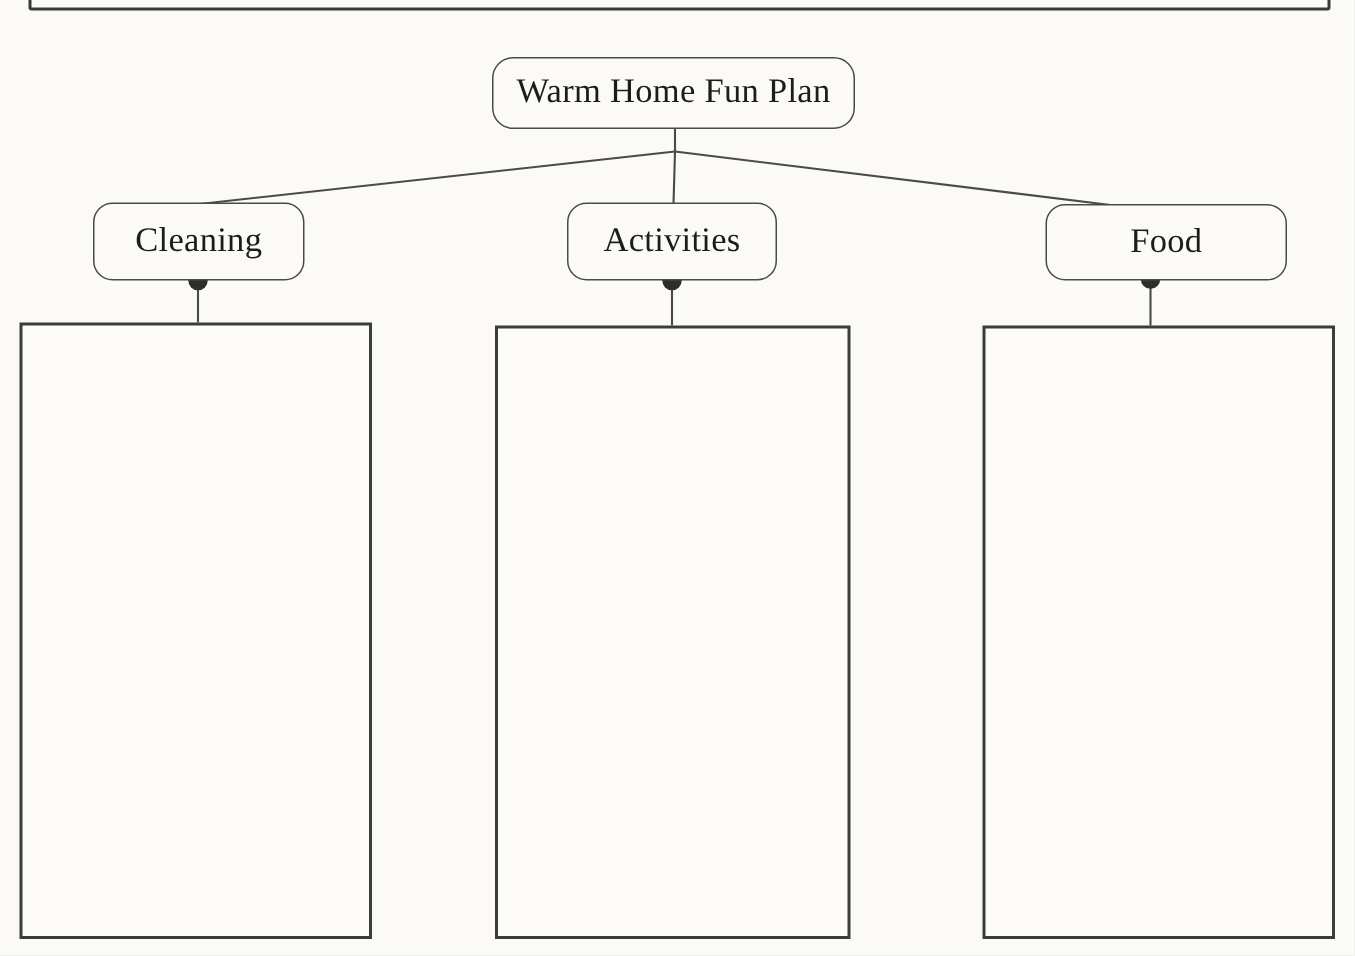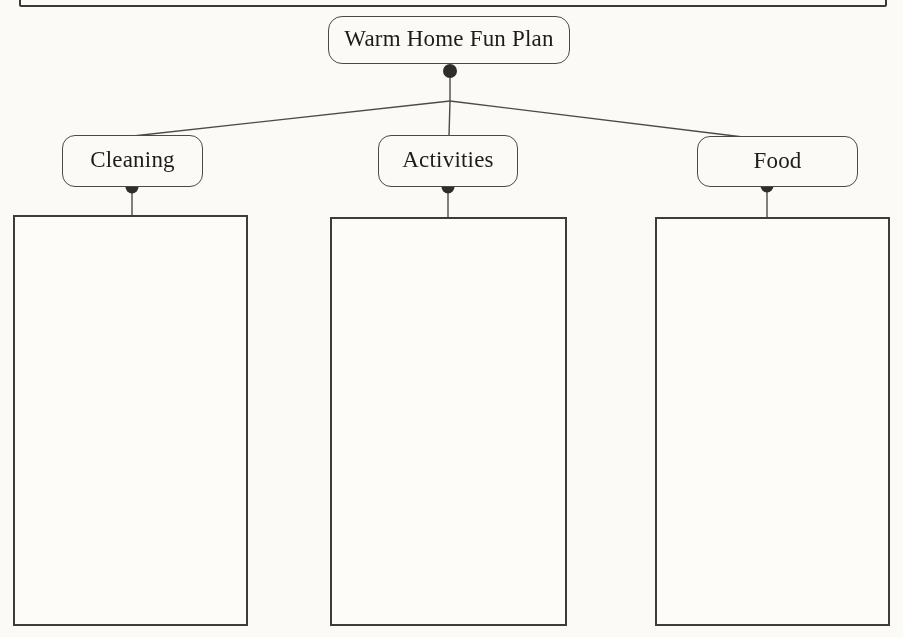--- a/index.html
+++ b/index.html
@@ -43,21 +43,21 @@
     border-radius: 13px;
     background: #fbfaf6;
     display: flex;
     align-items: center;
     justify-content: center;
     font-size: 23px;
     letter-spacing: 0.2px;
   }
   .node-root {
     left: 328px;
-    top: 16px;
+    top: 38px;
     width: 242px;
     height: 48px;
     border-radius: 14px;
   }
   .node-cleaning   { left: 62px;  top: 135px; width: 141px; height: 52px; }
   .node-activities { left: 378px; top: 135px; width: 140px; height: 52px; }
   .node-food       { left: 697px; top: 136px; width: 161px; height: 51px; }
   .notes-box {
     position: absolute;
     box-sizing: border-box;

